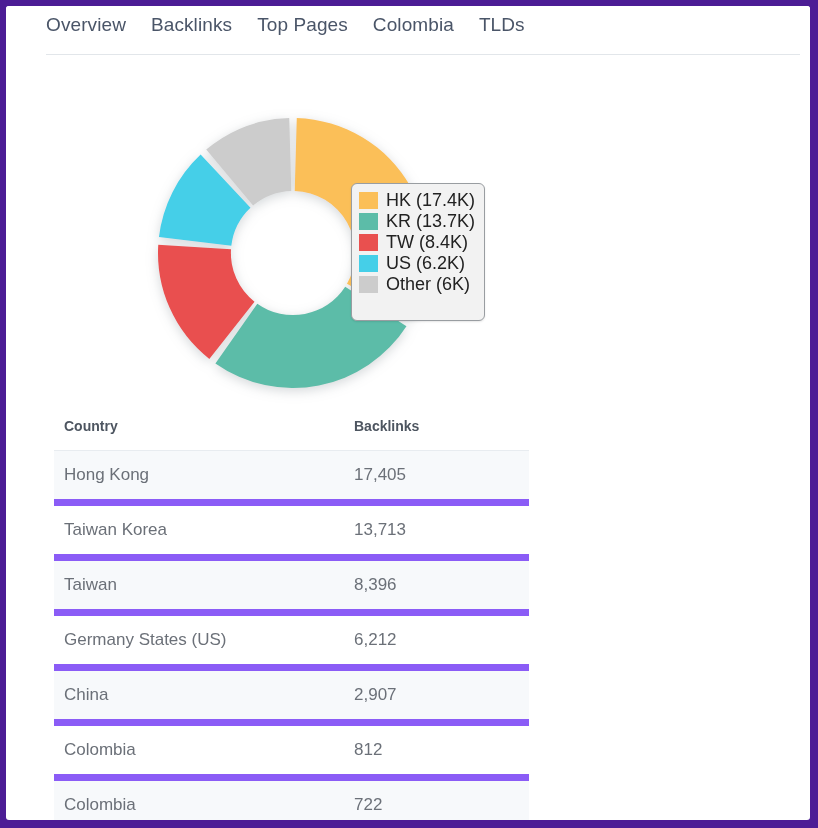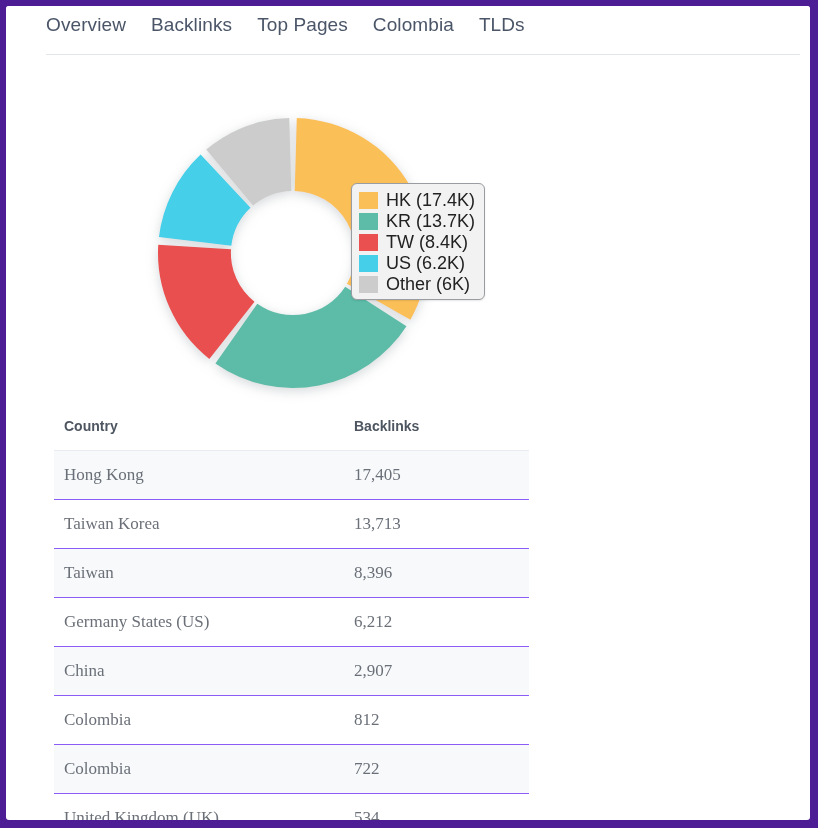--- a/index.html
+++ b/index.html
@@ -101,21 +101,21 @@
   }
 
   
   #legend {
     position: absolute;
     left: 345px;
     top: 128px;
     background: #f2f2f2;
     border: 1px solid #999da1;
     border-radius: 6px;
-    padding: 6px 9px 4px 7px;
+    padding: 6px 9px 25px 7px;
     z-index: 5;
     box-shadow: 0 1px 2px rgba(0,0,0,0.10);
   }
 
   .legend-row {
     display: flex;
     align-items: center;
     height: 21px;
   }
 
@@ -157,23 +157,22 @@
 
   #country-table th.col-backlinks {
     padding-left: 0;
     width: 175px;
   }
 
   #country-table td {
     font-size: 17px;
     color: #6b7078;
     padding: 14px 0 14px 10px;
-    border-bottom: 1px solid #8b5cf6;
+    border-bottom: 7px solid #8b5cf6;
     white-space: nowrap;
-    font-family: Liberation Serif, serif;
   }
 
   #country-table td.col-backlinks {
     padding-left: 0;
     width: 175px;
   }
 
   #country-table tbody tr:nth-child(odd) {
     background: #f7f9fb;
   }

